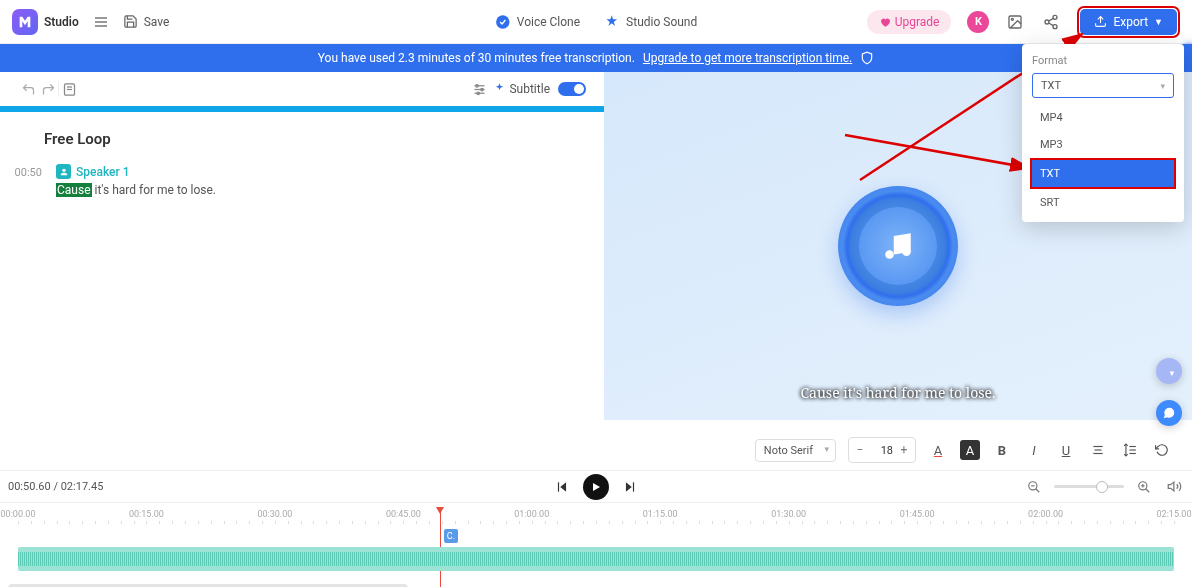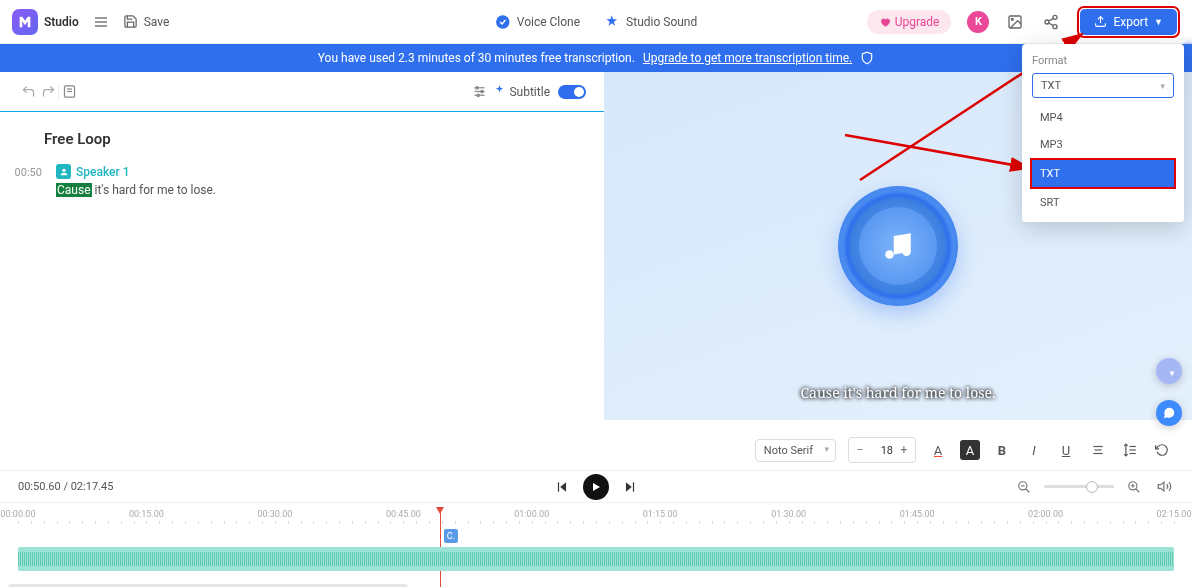--- a/index.html
+++ b/index.html
@@ -25,21 +25,21 @@
 
   
   .banner { height:28px; background:#2f6fed; color:#fff; display:flex; align-items:center; justify-content:center; gap:8px; font-size:12px; position:relative; }
   .banner a { color:#fff; text-decoration:underline; }
   .banner .shield { width:14px; height:14px; }
   .banner-edge { position:absolute; right:0; top:0; bottom:0; width:6px; background:#2f6fed; box-shadow:0 0 6px #2f6fed; }
 
   
   .main { display:flex; height:398px; }
   .left-pane { width:604px; display:flex; flex-direction:column; }
-  .left-toolbar { height:40px; display:flex; align-items:center; padding:0 18px; border-bottom:1px solid #0ea5e9; }
+  .left-toolbar { height:40px; display:flex; align-items:center; padding:0 18px; border-bottom:6px solid #0ea5e9; }
   .left-toolbar .spacer { flex:1; }
   .subtitle-box { display:flex; align-items:center; gap:8px; color:#555; }
   .toggle { width:28px; height:14px; background:#2f6fed; border-radius:10px; position:relative; }
   .toggle::after { content:""; position:absolute; width:10px; height:10px; background:#fff; border-radius:50%; top:2px; right:2px; }
 
   .transcript { padding:18px 24px 10px 12px; }
   .title { font-size:15px; font-weight:600; margin-left:32px; margin-bottom:16px; }
   .row { display:flex; gap:14px; align-items:flex-start; }
   .timestamp { color:#999; font-size:11px; width:30px; text-align:right; padding-top:2px; }
   .content { flex:1; }
@@ -57,21 +57,21 @@
   .text-toolbar { height:40px; display:flex; align-items:center; justify-content:flex-end; gap:12px; padding:0 20px; }
   .font-select { border:1px solid #ddd; padding:4px 22px 4px 8px; border-radius:4px; font-size:11px; color:#555; position:relative; }
   .font-select::after{ content:"▾"; position:absolute; right:6px; color:#aaa; font-size:9px;}
   .size-group { display:flex; align-items:center; border:1px solid #ddd; border-radius:4px; }
   .size-btn { width:22px; height:24px; display:flex; align-items:center; justify-content:center; color:#777; cursor:pointer; }
   .size-val { width:22px; text-align:right; font-size:11px; }
   .tt-btn { width:20px; height:20px; display:flex; align-items:center; justify-content:center; color:#555; cursor:pointer; font-size:13px;}
   .tt-active { background:#333; color:#fff; border-radius:3px; }
 
   
-  .playbar { height:32px; border-top:1px solid #eee; display:flex; align-items:center; padding:0 18px; gap:6px; }
+  .playbar { height:32px; border-top:1px solid #eee; display:flex; align-items:center; padding:0 8px; gap:6px; }
   .time-display { font-size:11px; color:#555; }
   .play-controls { position:absolute; left:50%; transform:translateX(-50%); display:flex; align-items:center; gap:14px; }
   .play-btn { width:26px; height:26px; background:#111; border-radius:50%; display:flex; align-items:center; justify-content:center; color:#fff; cursor:pointer;}
   .step-btn { color:#444; cursor:pointer; }
   .zoom-controls { margin-left:auto; display:flex; align-items:center; gap:10px; }
   .zoom-slider { width:70px; height:3px; background:#ddd; border-radius:2px; position:relative; }
   .zoom-slider::after { content:""; position:absolute; right:16px; top:-4px; width:10px; height:10px; background:#fff; border:1px solid #bbb; border-radius:50%; }
 
   
   .timeline { height:92px; border-top:1px solid #eee; position:relative; padding-top:6px;}

